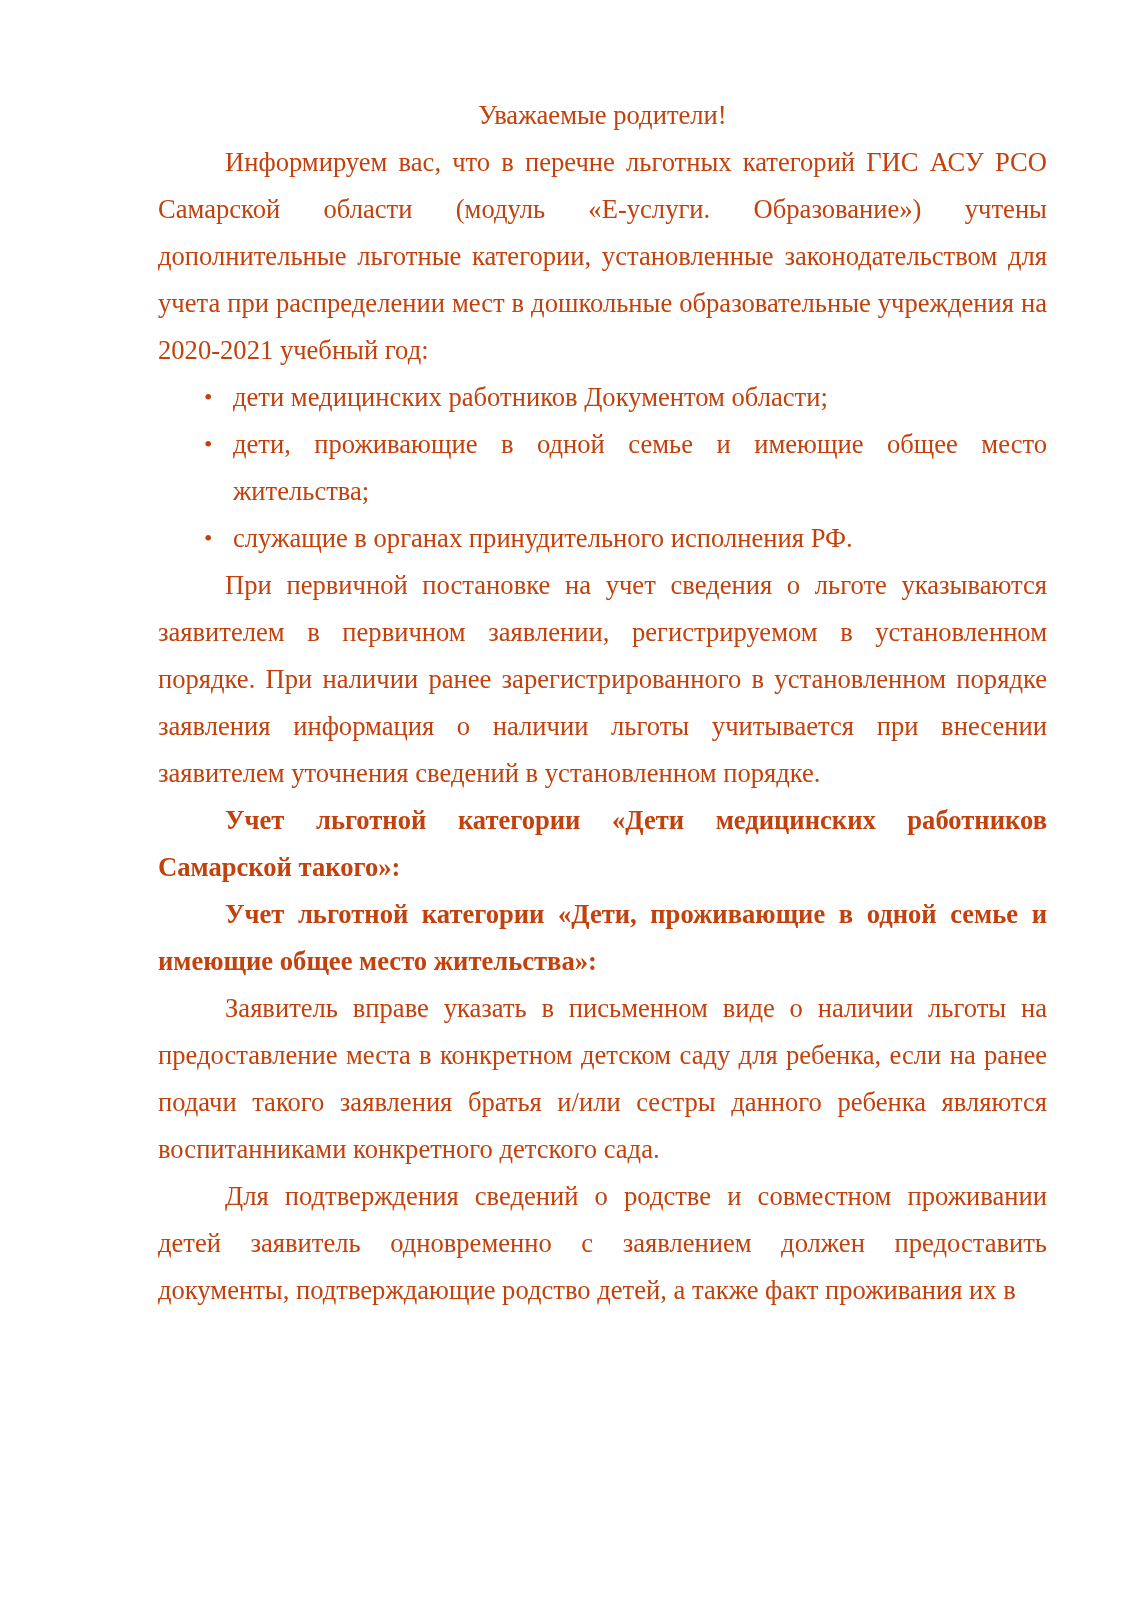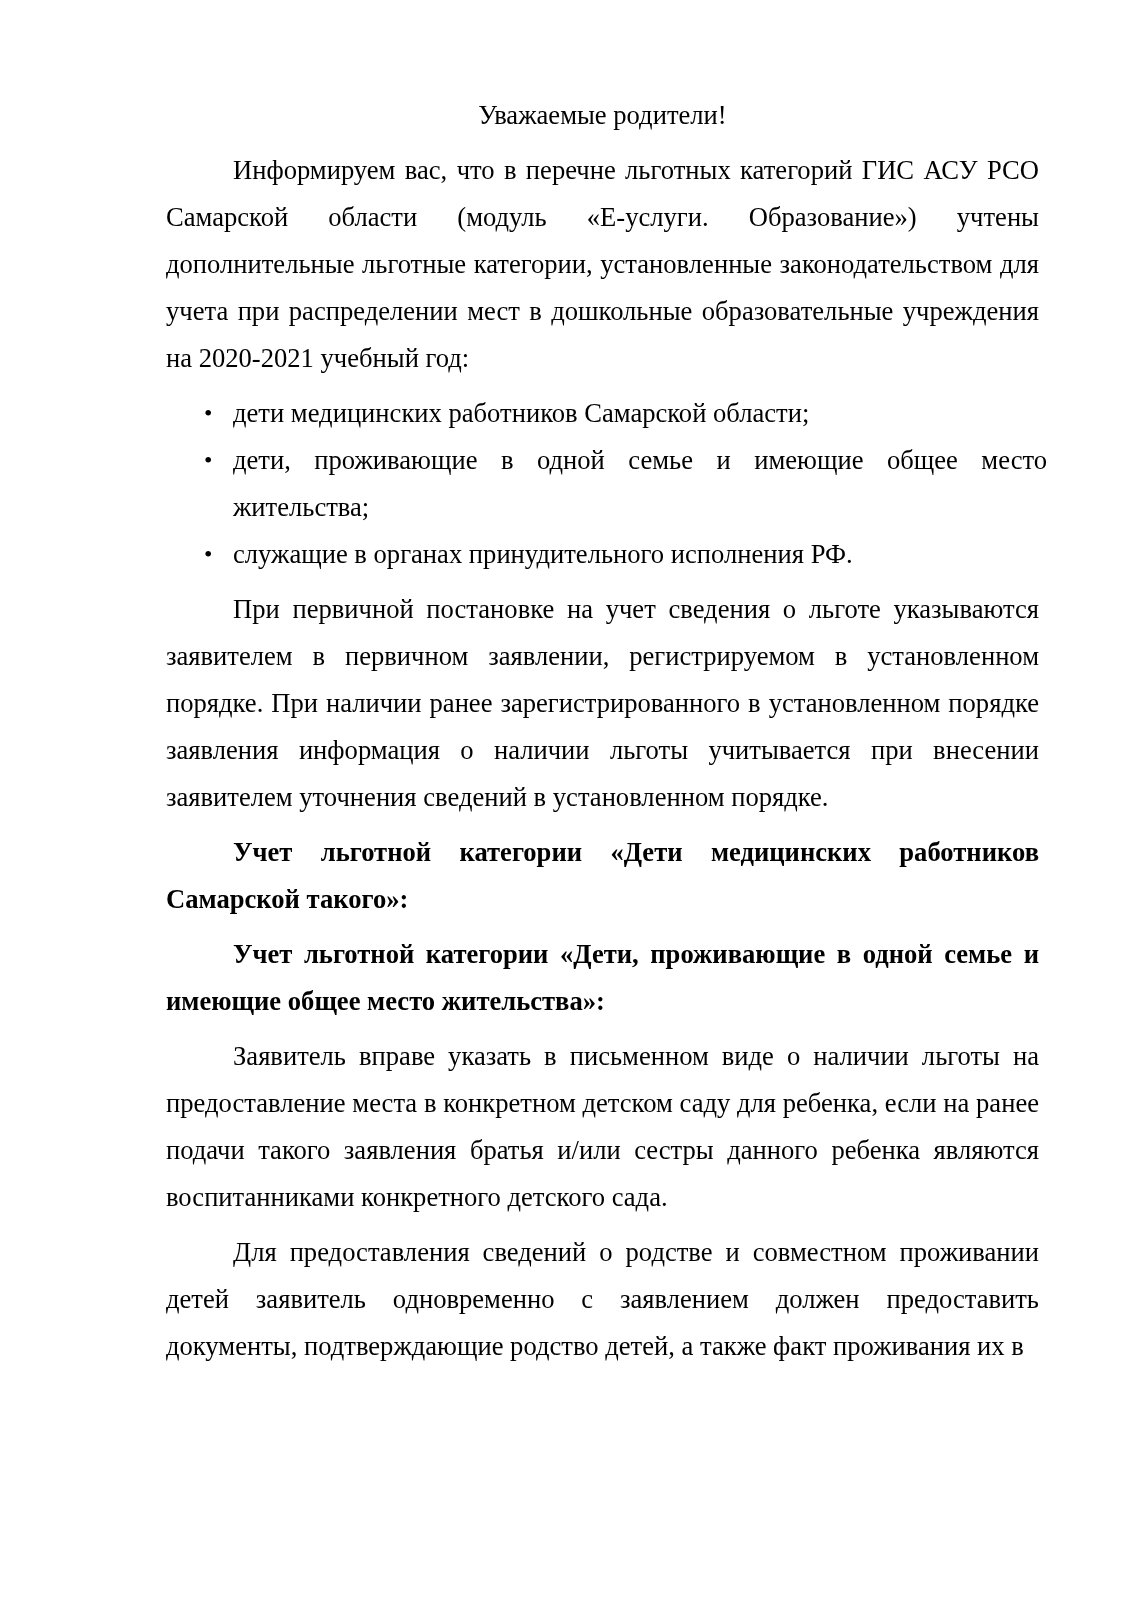--- a/index.html
+++ b/index.html
@@ -6,35 +6,35 @@
     margin: 0;
     padding: 0;
     background: #ffffff;
   }
   .page {
     position: relative;
     box-sizing: border-box;
     width: 1131px;
     height: 1600px;
     background: #ffffff;
-    color: #000000;
+    color: #c2410c;
     padding: 92px 84px 30px 158px;
     overflow: hidden;
     font-family: "Liberation Serif", "DejaVu Serif", serif;
     font-size: 26.6px;
     line-height: 47px;
   }
   .doc-title {
     margin: 0;
     text-align: center;
     font-weight: normal;
     font-size: 26.6px;
   }
   .para {
-    margin: 8px;
+    margin: 0;
     text-align: justify;
     text-indent: 67px;
   }
   .para.bold {
     font-weight: bold;
   }
   ul.bullets {
     margin: 0;
     padding: 0;
     list-style: none;
@@ -56,36 +56,36 @@
 
 <div class="page">
 
   <p class="doc-title">Уважаемые родители!</p>
 
   <p class="para">Информируем вас, что в перечне льготных категорий ГИС АСУ РСО Самарской области (модуль «Е-услуги. Образование») учтены дополнительные льготные категории, установленные законодательством для учета при распределении мест в дошкольные образовательные учреждения на 2020-2021 учебный год:</p>
 
   <ul class="bullets">
     <li>
       <span class="marker">•</span>
-      <span>дети медицинских работников Самарской области;</span>
+      <span>дети медицинских работников Документом области;</span>
     </li>
     <li>
       <span class="marker">•</span>
       <span>дети, проживающие в одной семье и имеющие общее место жительства;</span>
     </li>
     <li>
       <span class="marker">•</span>
       <span>служащие в органах принудительного исполнения РФ.</span>
     </li>
   </ul>
 
   <p class="para">При первичной постановке на учет сведения о льготе указываются заявителем в первичном заявлении, регистрируемом в установленном порядке. При наличии ранее зарегистрированного в установленном порядке заявления информация о наличии льготы учитывается при внесении заявителем уточнения сведений в установленном порядке.</p>
 
   <p class="para bold">Учет льготной категории «Дети медицинских работников Самарской такого»:</p>
 
 
   <p class="para bold">Учет льготной категории «Дети, проживающие в одной семье и имеющие общее место жительства»:</p>
 
   <p class="para">Заявитель вправе указать в письменном виде о наличии льготы на предоставление места в конкретном детском саду для ребенка, если на ранее подачи такого заявления братья и/или сестры данного ребенка являются воспитанниками конкретного детского сада.</p>
 
-  <p class="para">Для предоставления сведений о родстве и совместном проживании детей заявитель одновременно с заявлением должен предоставить документы, подтверждающие родство детей, а также факт проживания их в</p>
+  <p class="para">Для подтверждения сведений о родстве и совместном проживании детей заявитель одновременно с заявлением должен предоставить документы, подтверждающие родство детей, а также факт проживания их в</p>
 
 </div>
 
 </body></html>

